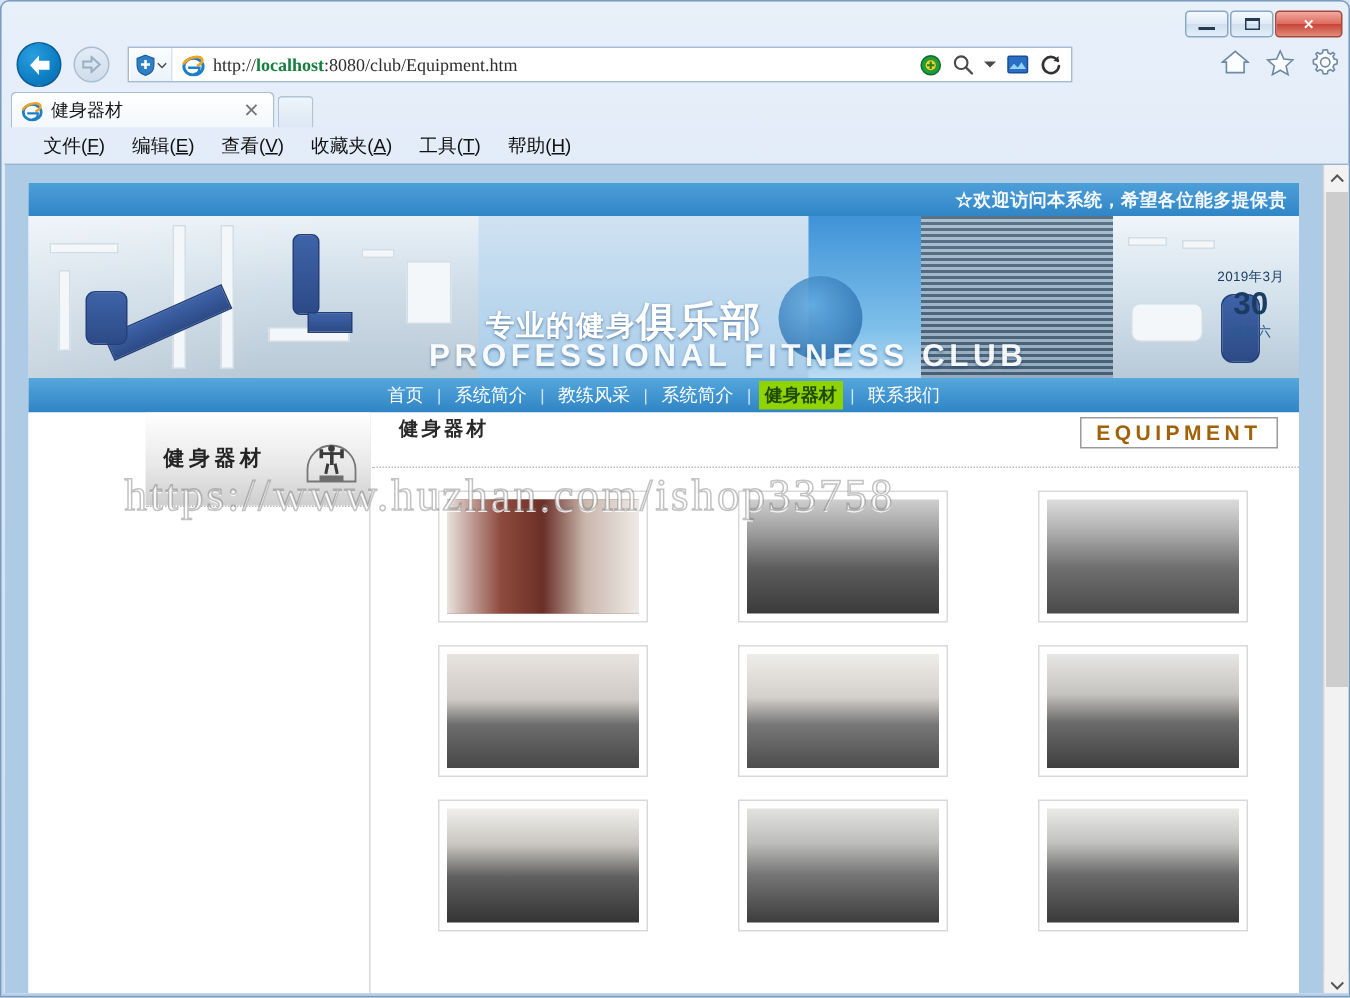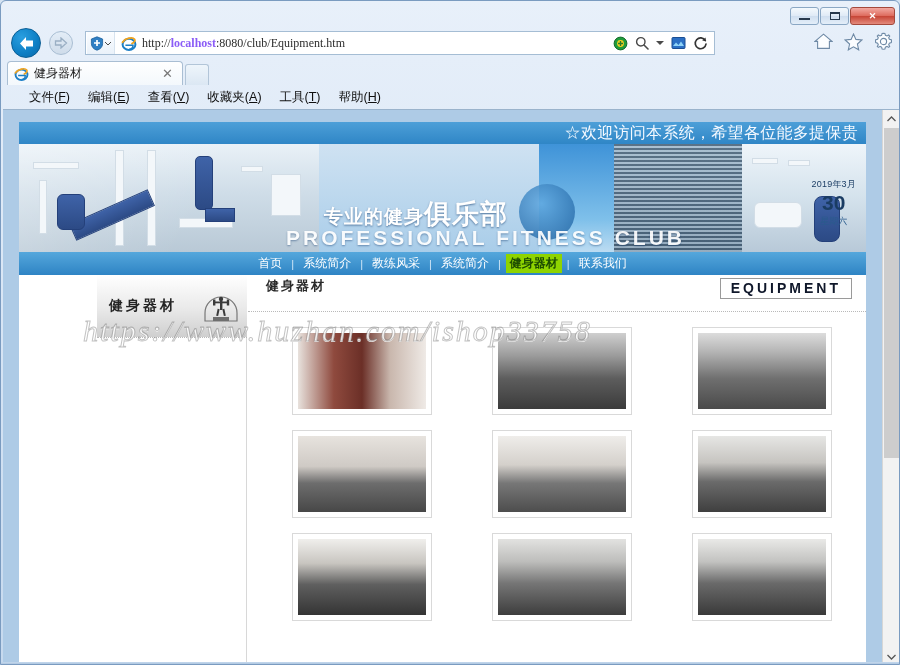--- a/index.html
+++ b/index.html
@@ -76,21 +76,21 @@
     width: 28px; height: 22px; margin-left: 1px;
     background: linear-gradient(180deg,#fbfdff,#eaf2fa);
     border-right: 1px solid #d7e3ef;
     display:flex; align-items:center; justify-content:center; gap:1px;
   }
   .ie-icon { margin: 0 5px 0 6px; display:block; }
   .url-text {
     font-size: 12px; color: #2c2c2c; white-space: nowrap; overflow: hidden;
     font-family: "Liberation Serif", serif;
   }
-  .url-text b { color: #8b5cf6; font-weight: 700; }
+  .url-text b { color: #15803d; font-weight: 700; }
   .addr-tools {
     margin-left: auto; display: flex; align-items: center; gap: 7px; padding-right: 6px;
   }
 
   .tool-icons {
     position: absolute; right: 8px; top: 5px;
     display: flex; align-items: center; gap: 11px;
   }
 
   
@@ -140,21 +140,21 @@
     background: #ffffff;
   }
 
   
   .welcome-strip {
     position: absolute; left: 0; top: 0; width: 847px; height: 22px;
     background: linear-gradient(180deg,#4d9fd8 0%, #2f86c6 100%);
     display: flex; align-items: center; justify-content: flex-end;
     padding-right: 8px;
   }
-  .welcome-text { font-size: 16px; color: #f4f9ff; letter-spacing: .3px; }
+  .welcome-text { font-size: 12px; color: #f4f9ff; letter-spacing: .3px; font-weight: bold; }
 
   
   .hero {
     position: absolute; left: 0; top: 22px; width: 847px; height: 108px;
     overflow: hidden;
     background: linear-gradient(180deg,#cfe2f2 0%, #a9cde9 100%);
   }
   .hero-gym-left {
     position: absolute; left:0; top:0; width: 300px; height:108px;
     background:
@@ -247,21 +247,21 @@
   .content-head {
     position: relative; height: 37px; border-bottom: 1px dotted #b9b9b9;
   }
   .content-title {
     position: absolute; left: 18px; top: 2px;
     font-size: 13px; font-weight: bold; color: #2a2a2a; letter-spacing: 2px;
   }
   .eq-box {
     position: absolute; right: 14px; top: 3px;
     border: 1px solid #9a9a9a; padding: 1px 10px 2px 10px;
-    font-size: 14px; font-weight: bold; color: #0f172a;
+    font-size: 14px; font-weight: bold; color: #a16207;
     letter-spacing: 3px; background: #fff;
   }
 
   
   .grid {
     position: absolute; left: 14px; top: 44px; width: 600px;
     display: flex; flex-wrap: wrap; gap: 0;
   }
   .cell { width: 200px; height: 103px; display: flex; align-items: center; justify-content: center; }
   .thumb-frame {
@@ -297,21 +297,21 @@
       linear-gradient(180deg,#e9e9e7 0%, #c2c2c0 30%, #6a6a6a 58%, #3a3a3a 100%); }
 
   
   .watermark {
     position: absolute; left: 80px; top: 204px;
     font-family: "Liberation Serif", serif;
     font-size: 30px; letter-spacing: 2px;
     color: rgba(255,255,255,0);
     -webkit-text-stroke: 1px rgba(120,120,120,.45);
     text-shadow: 0 1px 0 rgba(255,255,255,.85);
-    white-space: nowrap; pointer-events: none; z-index: 40; font-style: italic;
+    white-space: nowrap; pointer-events: none; z-index: 40;
   }
 
   
   .scrollbar {
     position: absolute; right: 0; top: 0; width: 17px; height: 555px;
     background: #f2f2f2; border-left: 1px solid #d6d6d6;
   }
   .sb-arrow {
     position: absolute; left: 0; width: 17px; height: 17px;
     background: #f2f2f2; display: flex; align-items: center; justify-content: center;

